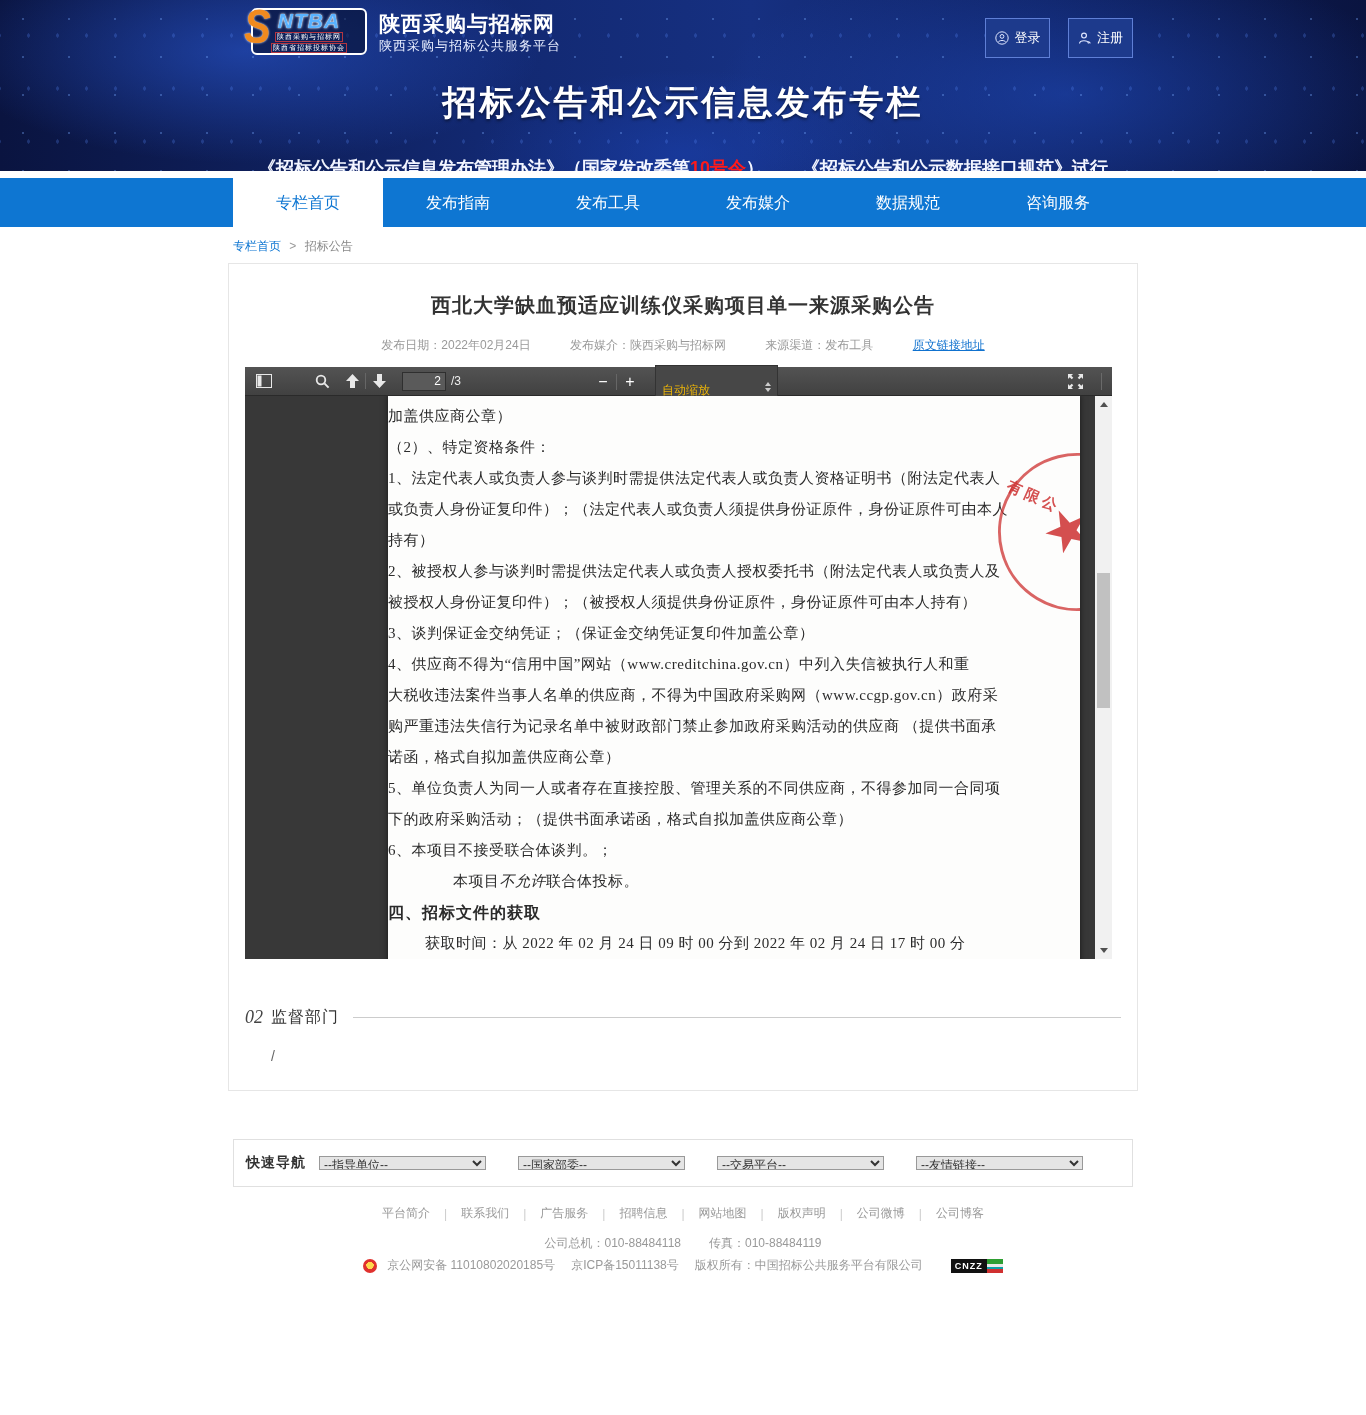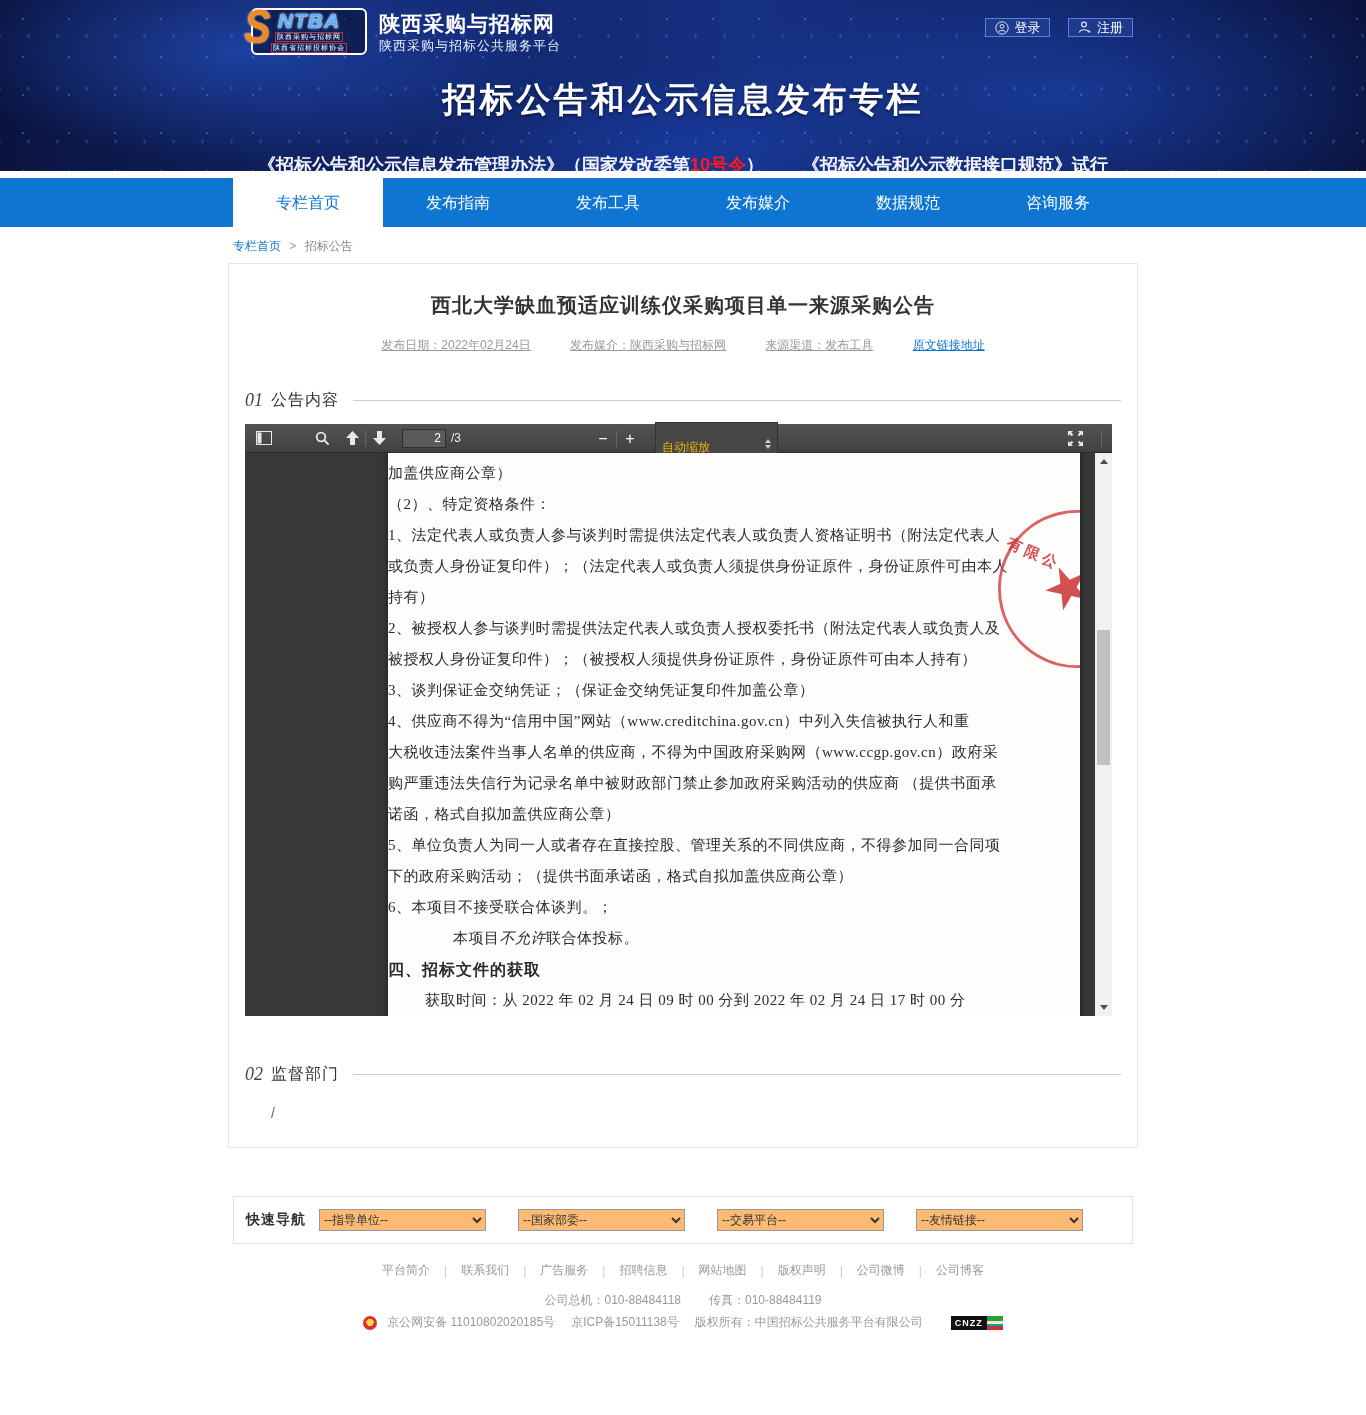--- a/index.html
+++ b/index.html
@@ -33,21 +33,21 @@
   .logo-s{ position:absolute; left:-9px; top:-4px; font-size:40px; font-weight:bold; font-style:italic;
     color:#f08a1e; text-shadow:0 0 2px #fff; line-height:1; transform:scaleY(1.2); }
   .logo-acronym{ font-size:21px; font-weight:bold; font-style:italic; color:#59b2ff; letter-spacing:1px;
     line-height:1; text-shadow:0 0 1px #fff, 0 0 3px #fff; }
   .logo-badge-line{ font-size:7px; line-height:8px; color:#fff; letter-spacing:1px; border:1px solid rgba(220,60,60,.8); padding:0 1px; margin-top:1px; white-space:nowrap; }
   .site-name{ margin-left:12px; padding-top:2px; }
   .site-title{ font-size:21px; font-weight:bold; letter-spacing:1px; line-height:26px; }
   .site-subtitle{ font-size:13px; letter-spacing:1px; line-height:18px; color:#e8eeff; }
   .auth{ margin-left:auto; display:flex; gap:18px; padding-top:10px; }
   .auth-btn{
-    width:65px; height:19px; display:flex; align-items:center; justify-content:center; gap:6px;
+    width:65px; height:40px; display:flex; align-items:center; justify-content:center; gap:6px;
     background:#1d3a8c; border:1px solid #5f7fd6; color:#fff; font-size:13px; cursor:pointer;
   }
   .auth-btn svg{ display:block; }
   .banner-title{ text-align:center; font-size:34px; font-weight:bold; letter-spacing:3px; margin-top:22px;
     text-shadow:0 2px 3px rgba(0,0,0,.45); }
   .banner-note{ text-align:center; font-size:18px; margin-top:30px; color:#f2f5ff; font-weight:bold; }
   .banner-note .red{ color:#ff1a1a; }
   .banner-note .gap{ display:inline-block; width:38px; }
 
   
@@ -58,21 +58,21 @@
 
   
   .breadcrumb{ width:900px; margin:11px auto 0; font-size:12px; color:#888; height:18px; }
   .breadcrumb a{ color:#0e76d2; text-decoration:none; cursor:pointer; }
   .breadcrumb .sep{ margin:0 5px; color:#999; }
 
   
   .content-box{ width:910px; margin:7px auto 0; border:1px solid #e6e6e6; background:#fff; padding:0 16px 26px; }
   .article-title{ text-align:center; font-size:20px; font-weight:bold; color:#333; padding-top:28px; letter-spacing:1px; }
   .article-meta{ text-align:center; margin-top:18px; font-size:12px; color:#999; }
-  .article-meta .meta-item{ margin:12px 18px;text-decoration:underline; }
+  .article-meta .meta-item{ margin:12px 18px; }
   .article-meta a{ color:#1072cf; text-decoration:underline; cursor:pointer; }
 
   .section-head{ display:flex; align-items:center; margin-top:36px; }
   .section-num{ font-family:"Liberation Serif", serif; font-style:italic; font-size:18px; color:#444; }
   .section-title{ font-size:16px; color:#333; margin-left:8px; letter-spacing:1px; }
   .section-rule{ flex:1; height:1px; background:#ccc; margin-left:14px; }
 
   
   .pdf-viewer{ margin-top:13px; width:867px; border:0; }
   .pdf-toolbar{
@@ -132,22 +132,22 @@
   .sb-arrow.up i{ border-bottom:5px solid #505050; }
   .sb-arrow.down i{ border-top:5px solid #505050; }
   .sb-thumb{ position:absolute; left:2px; width:13px; top:31.5%; height:24%; background:#c1c1c1; cursor:pointer; }
 
   .supervision-value{ margin:20px 0 0 26px; font-size:14px; color:#666; }
 
   
   .quick-nav{ width:900px; margin:48px auto 0; border:1px solid #e0e0e0; height:48px; display:flex; align-items:center; padding:0 12px; }
   .quick-nav-label{ font-size:14px; font-weight:bold; color:#333; letter-spacing:1px; }
   .quick-nav select{
-    width:167px; height:22px; margin-left:32px; font-size:12px; color:#333;
-    border:1px solid #999; background:#fdba74; font-family:"Liberation Sans", sans-serif;
+    width:167px; height:14px; margin-left:32px; font-size:12px; color:#333;
+    border:1px solid #999; background:#e5e5e5; font-family:"Liberation Sans", sans-serif;
   }
   .quick-nav select:first-of-type{ margin-left:13px; }
 
   
   .footer{ text-align:center; padding-top:18px; font-size:12px; color:#999; }
   .footer-links{ display:flex; justify-content:center; align-items:center; gap:0;text-align:center; }
   .footer-links a{ color:#999; text-decoration:none; margin:0 14px; cursor:pointer; }
   .footer-links .pipe{ color:#ccc; }
   .footer-row2{ margin-top:13px; }
   .footer-row2 .sp{ display:inline-block; width:28px; }
@@ -230,25 +230,20 @@
 <main class="content-box">
   <h1 class="article-title">西北大学缺血预适应训练仪采购项目单一来源采购公告</h1>
 
   <div class="article-meta">
     <span class="meta-item"><span>发布日期：</span><span>2022年02月24日</span></span>
     <span class="meta-item"><span>发布媒介：</span><span>陕西采购与招标网</span></span>
     <span class="meta-item"><span>来源渠道：</span><span>发布工具</span></span>
     <a class="meta-item">原文链接地址</a>
   </div>
 
-  <div class="section-head">
-    <span class="section-num">01</span>
-    <span class="section-title">公告内容</span>
-    <span class="section-rule"></span>
-  </div>
 
   <div class="pdf-viewer">
     <div class="pdf-toolbar">
       <button class="tb-btn tb-sidebar">
         <svg width="16" height="14" viewBox="0 0 16 14">
             <rect x="0.5" y="0.5" width="15" height="13" fill="none" stroke="#e8e8e8"></rect>
             <rect x="1.5" y="1.5" width="4" height="11" fill="#e8e8e8"></rect>
           </svg>
       </button>
       <button class="tb-btn tb-search">

